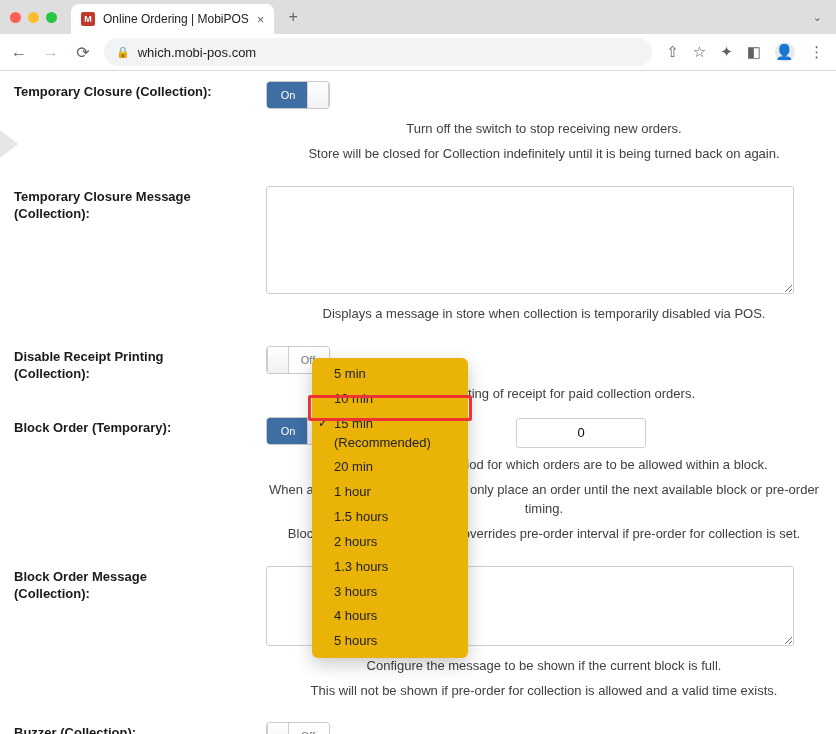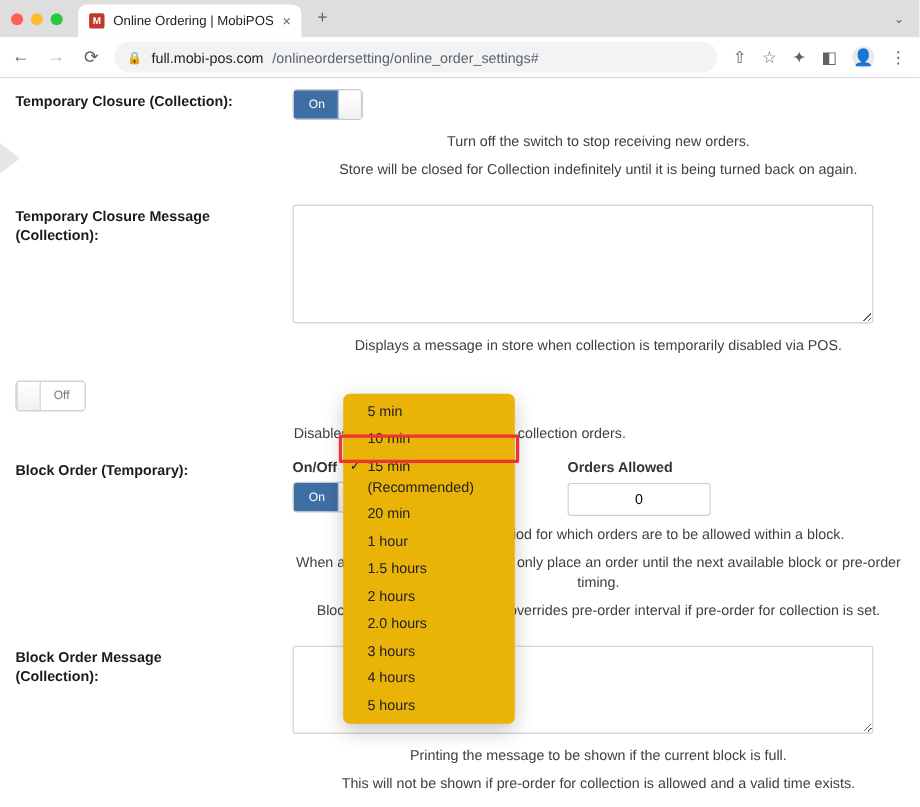--- a/index.html
+++ b/index.html
@@ -153,22 +153,21 @@
     </div>
     <div class="new-tab-btn">+</div>
     <div class="expand-caret">⌄</div>
   </div>
   <div class="addr-bar">
     <span class="nav-btn">←</span>
     <span class="nav-btn disabled">→</span>
     <span class="nav-btn">⟳</span>
     <div class="url-pill">
       <span class="lock">🔒</span>
-      <span class="url-domain">full.mobi-pos.com</span>
-        <span>/onlineordersetting/online_order_settings#</span>
+      <span class="url-domain">which.mobi-pos.com</span>
     </div>
     <div class="toolbar-icons">
       <span>⇧</span>
       <span>☆</span>
       <span>✦</span>
       <span>◧</span>
       <span class="avatar-circle">👤</span>
       <span>⋮</span>
     </div>
   </div>
@@ -193,38 +192,34 @@
 
   <div class="form-row">
     <div class="label-col">Temporary Closure Message (Collection):</div>
     <div class="field-col">
       <textarea class="big" value="" style=""></textarea>
       <div class="helper first">Displays a message in store when collection is temporarily disabled via POS.</div>
     </div>
   </div>
 
   <div class="form-row tight">
+    <div class="label-col">Disable Receipt Printing (Collection):</div>
     <div class="field-col">
       <div class="toggle off">
 
         <div class="lbl-off">Off</div>
         <div class="knob"></div>
       </div>
       <div class="helper first">Disables printing of receipt for paid collection orders.</div>
     </div>
   </div>
 
   <div class="form-row">
     <div class="label-col">Block Order (Temporary):</div>
     <div class="field-col">
-      <div class="sub-headers">
-        <div class="c1">On/Off</div>
-        <div class="c2"></div>
-        <div class="c3">Orders Allowed</div>
-      </div>
       <div style="display:flex; align-items:center; gap:0;">
         <div style="width:100px;">
           <div class="toggle on">
             <div class="lbl-on">On</div>
 
             <div class="knob"></div>
           </div>
         </div>
         <div style="width:150px;"></div>
         <input class="orders-input" value="0" style="">
@@ -232,21 +227,21 @@
       <div class="helper first">Configure the interval period for which orders are to be allowed within a block.</div>
       <div class="helper">When a block is full, customer can only place an order until the next available block or pre-order timing.</div>
       <div class="helper">Block interval configured here overrides pre-order interval if pre-order for collection is set.</div>
     </div>
   </div>
 
   <div class="form-row">
     <div class="label-col">Block Order Message (Collection):</div>
     <div class="field-col">
       <textarea class="med" value="" style=""></textarea>
-      <div class="helper first">Printing the message to be shown if the current block is full.</div>
+      <div class="helper first">Configure the message to be shown if the current block is full.</div>
       <div class="helper">This will not be shown if pre-order for collection is allowed and a valid time exists.</div>
     </div>
   </div>
 
   <div class="form-row">
     <div class="label-col">Buzzer (Collection):</div>
     <div class="field-col">
       <div class="toggle off">
 
         <div class="lbl-off">Off</div>
@@ -258,20 +253,20 @@
   </div>
 
   <div class="dropdown-panel" id="interval-dropdown">
       <div class="opt">5 min</div>
       <div class="opt">10 min</div>
       <div class="opt selected">15 min (Recommended)</div>
       <div class="opt">20 min</div>
       <div class="opt">1 hour</div>
       <div class="opt">1.5 hours</div>
       <div class="opt">2 hours</div>
-      <div class="opt">2.0 hours</div>
+      <div class="opt">1.3 hours</div>
       <div class="opt">3 hours</div>
       <div class="opt">4 hours</div>
       <div class="opt">5 hours</div>
     </div>
   <div class="highlight-box"></div>
 
 </div>
 
 </body></html>

